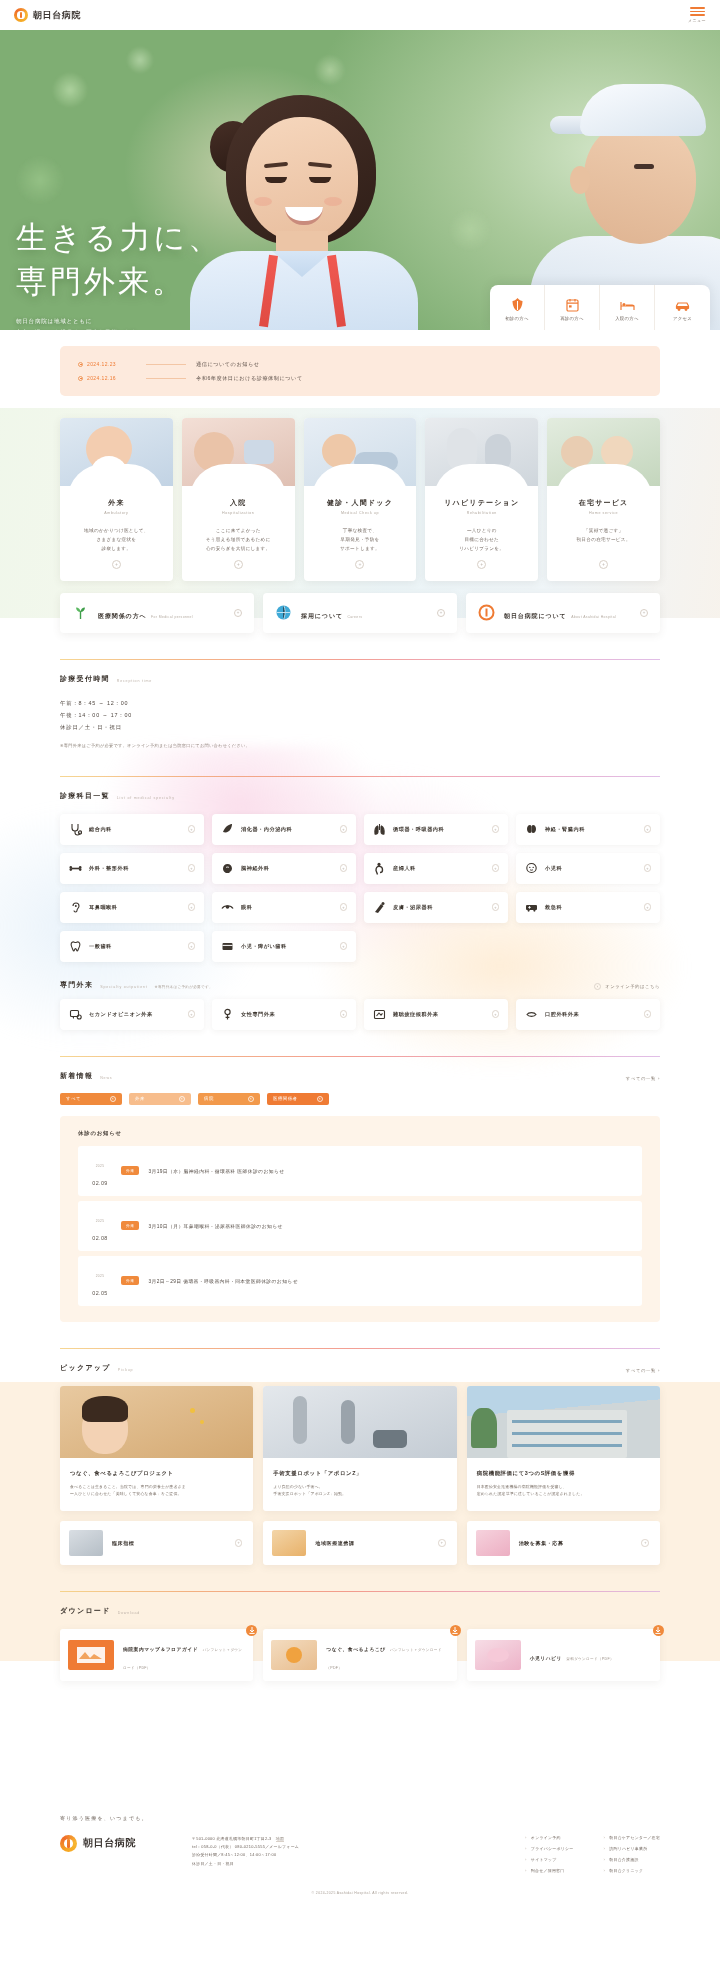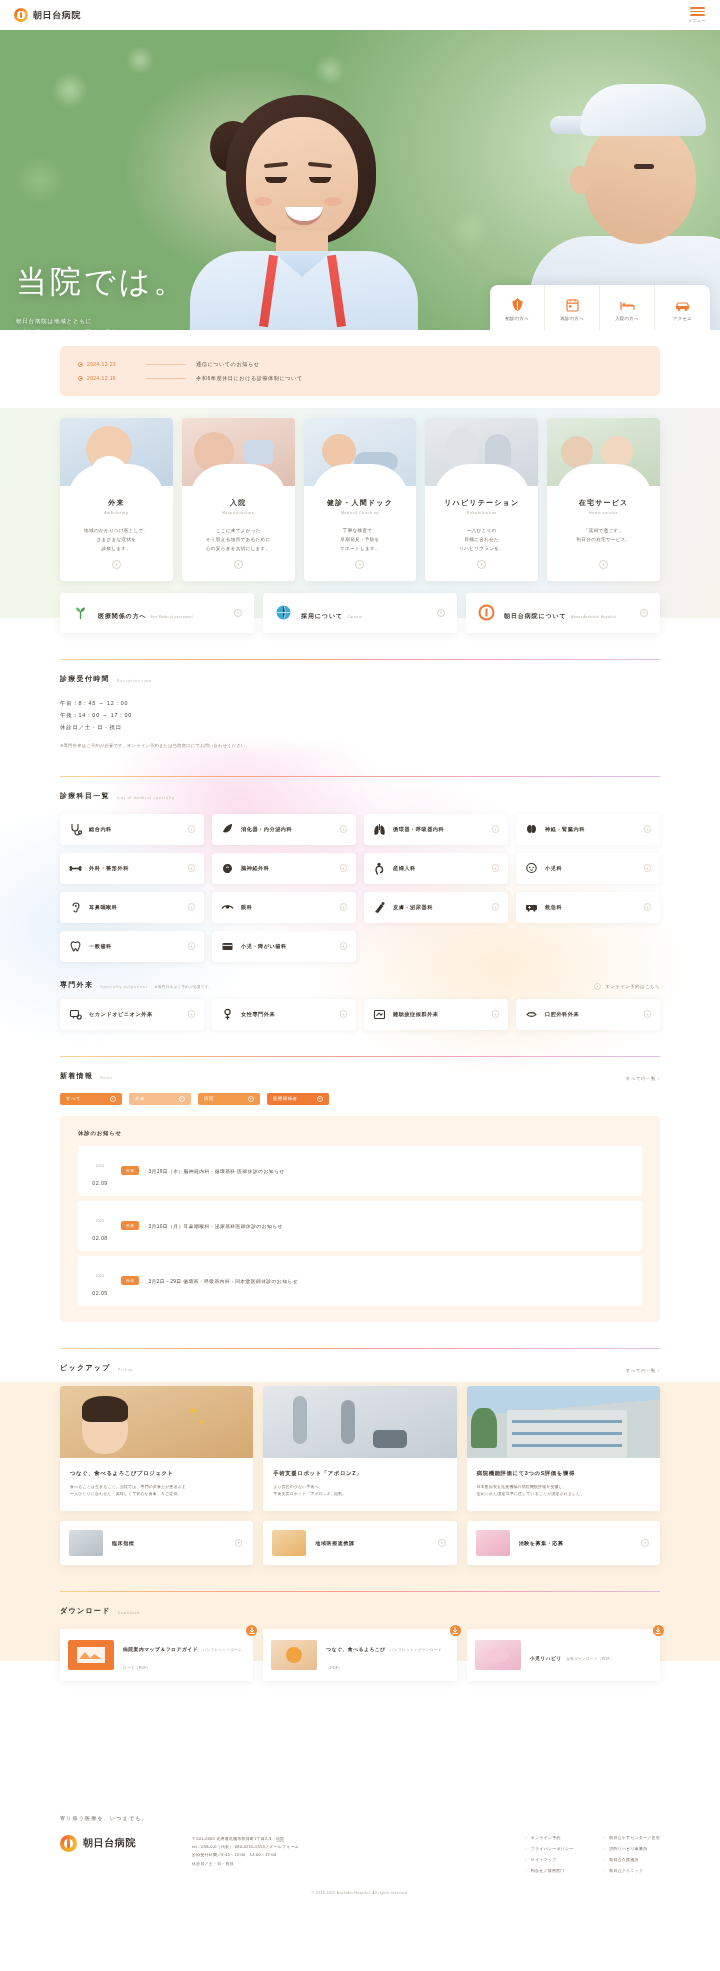--- a/index.html
+++ b/index.html
@@ -287,22 +287,22 @@
     <div class="hero-man">
       <div class="hm-body"></div>
         <div class="hm-face"></div>
         <div class="hm-ear"></div>
       <div class="hm-eye"></div>
         <div class="hm-brim"></div>
         <div class="hm-cap"></div>
     </div>
 
     <div class="hero-copy">
-      <h1><br>
-          <span>当院では。</span></h1>
+      <h1><span>生きる力に、</span><br>
+          <span>専門外来。</span></h1>
       <div class="hero-sub">
         <div>朝日台病院は地域とともに</div>
         <div>安心と温かさを提供する医療を目指します</div>
       </div>
     </div>
 
     <div class="hero-quick">
       <div class="hq">
         <span class="hq-ico">
           <svg width="13" height="15" viewBox="0 0 13 15">

